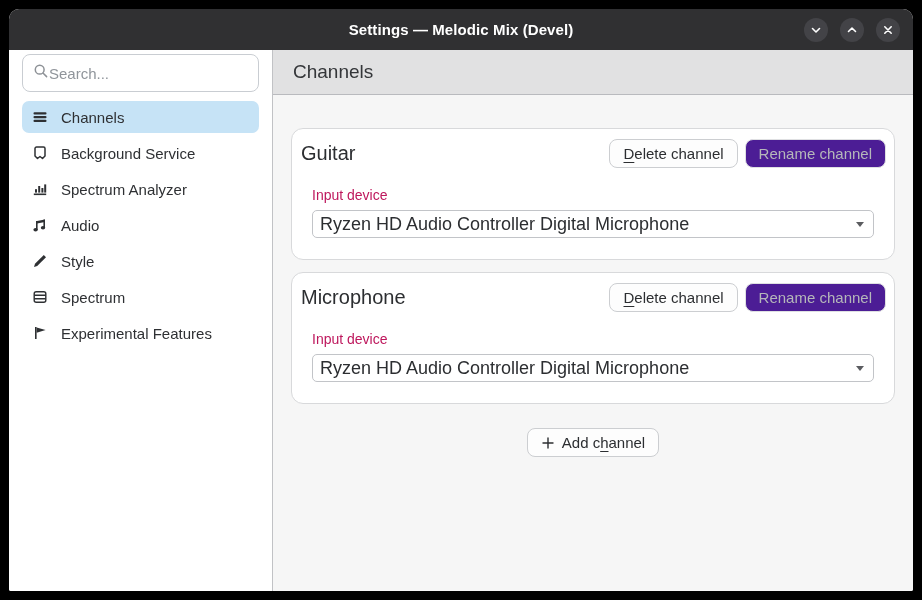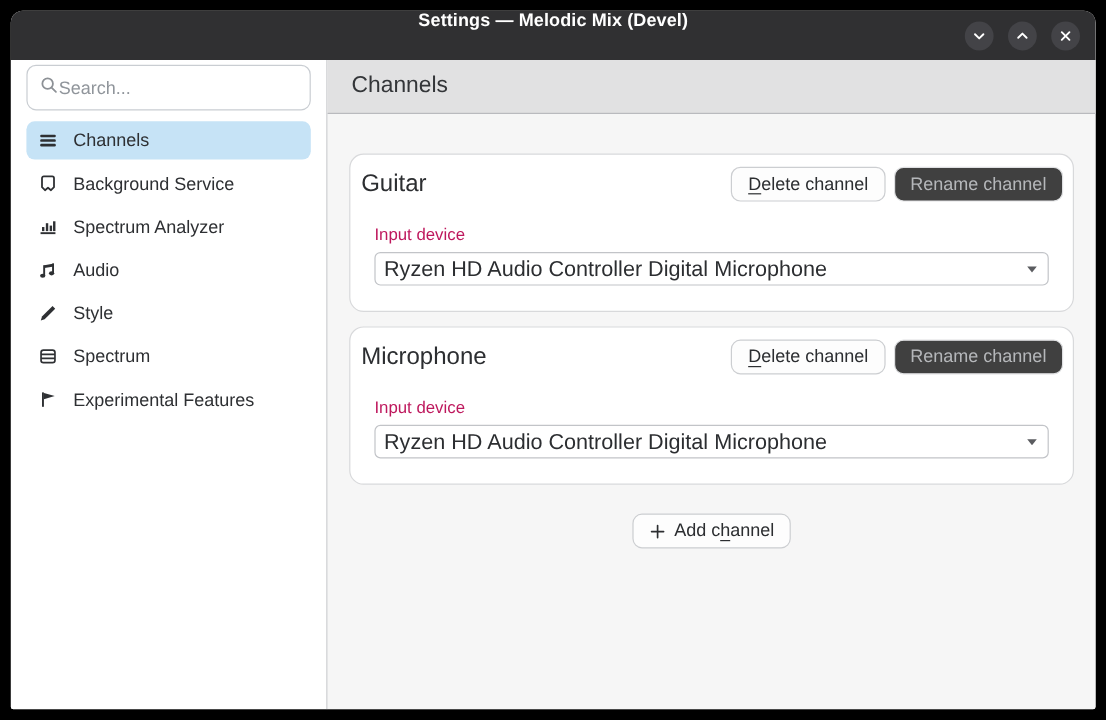--- a/index.html
+++ b/index.html
@@ -3,21 +3,21 @@
 <meta charset="utf-8">
 <style>
   * { margin:0; padding:0; box-sizing:border-box; }
   html,body { width:922px; height:600px; background:#000; overflow:hidden;
     font-family:"Liberation Sans", sans-serif; }
   .window { position:absolute; left:9px; top:9px; width:904px; height:582px;
     border-radius:10px 10px 2px 2px; overflow:hidden; display:flex; flex-direction:column;
     background:#ffffff; }
   
   .titlebar { flex:0 0 41px; background:#303032; position:relative;
-    display:flex; align-items:flex-start; justify-content:center; }
+    display:flex; align-items:center; justify-content:center; }
   .titlebar-title { color:#ffffff; font-size:15px; font-weight:700; letter-spacing:.1px; }
   .window-controls { position:absolute; right:13px; top:0; height:100%;
     display:flex; align-items:center; gap:12px; }
   .wc-btn { width:24px; height:24px; border-radius:50%; background:#434347;
     display:flex; align-items:center; justify-content:center; border:none; cursor:default; }
   .wc-btn svg { display:block; }
   
   .body-row { flex:1; display:flex; min-height:0; }
   .sidebar { flex:0 0 238px; background:#ffffff; border-right:1px solid #c1c2c5;
     display:flex; flex-direction:column; }
@@ -41,21 +41,21 @@
   .content { flex:1; overflow:auto; display:flex; flex-direction:column; align-items:center;
     padding-top:33px; }
   .card { width:604px; background:#ffffff; border:1px solid #d8d9db; border-radius:12px;
     margin-bottom:12px; }
   .card-header { display:flex; align-items:flex-start; padding:10px 8px 0 9px; }
   .card-title { flex:1; font-size:20px; color:#2c2e31; line-height:29px;
     white-space:nowrap; overflow:hidden; }
   .btn { height:29px; padding:0 13px; border:1px solid #ccced1; border-radius:8px;
     background:#fdfdfd; font-size:15px; color:#2c2e31; display:inline-flex; align-items:center;
     font-family:"Liberation Sans", sans-serif; cursor:default; white-space:nowrap; }
-  .btn.disabled { background:#404040; border-color:#dfe0e2; color:#b5b7ba; }
+  .btn.disabled { background:#4c1d95; border-color:#dfe0e2; color:#b5b7ba; }
   .btn + .btn { margin-left:7px; }
   .mn { text-decoration:underline; text-decoration-thickness:1px; text-underline-offset:3px; }
   .card-body { padding:19px 20px 21px; }
   .field-label { font-size:14px; color:#be185d; margin-bottom:7px; }
   .select { height:28px; border:1px solid #c2c4c8; border-radius:5px; background:#ffffff;
     display:flex; align-items:center; padding:0 28px 0 7px; position:relative;
     font-size:18px; color:#2c2e31; cursor:default; }
   .select-value { white-space:nowrap; overflow:hidden; text-overflow:ellipsis; }
   .caret { position:absolute; right:9px; top:50%; margin-top:-2px; width:0; height:0;
     border-left:4px solid transparent; border-right:4px solid transparent;

